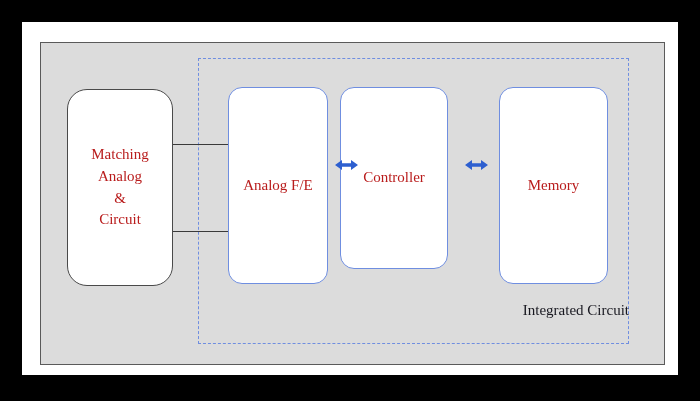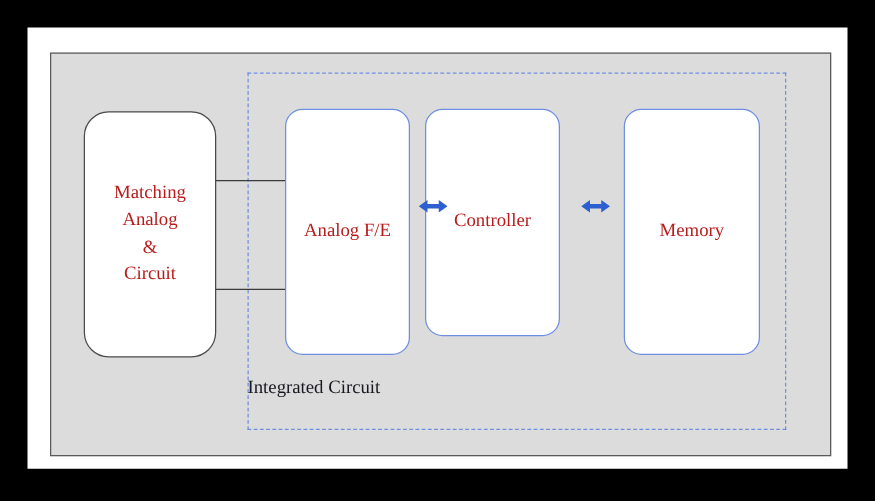--- a/index.html
+++ b/index.html
@@ -84,21 +84,21 @@
     height: 286px;
     border: 1.4px dashed #6f8ee0;
     box-sizing: border-box;
     background: transparent;
   }
   #ic-label {
     position: absolute;
     left: 157px;
     top: 259px;
     width: 431px;
-    text-align: left;
+    text-align: right;
     font-size: 15px;
     color: #17171f;
   }
 
   
   .wire {
     position: absolute;
     height: 0;
     border-top: 1.6px solid #3a3a3a;
     left: 131px;

